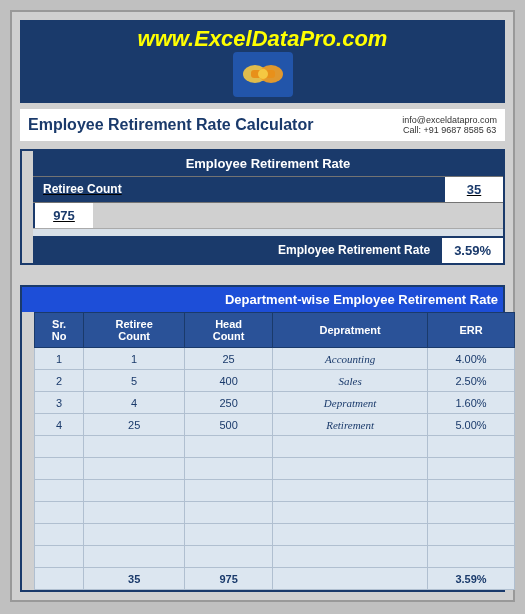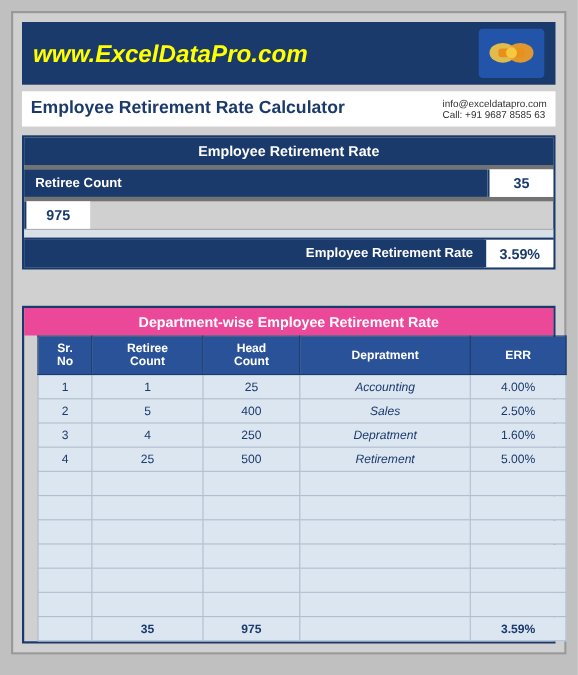--- a/index.html
+++ b/index.html
@@ -15,20 +15,21 @@
       border: 2px solid #999;
       padding: 8px;
     }
     .header-section {
       display: flex;
       justify-content: space-between;
       align-items: center;
       background: #1a3a6b;
       padding: 6px 10px;
       margin-bottom: 6px;
+      flex-direction: column;
     }
     .site-title {
       color: #ffff00;
       font-size: 22px;
       font-weight: bold;
       font-style: italic;
     }
     .handshake-icon {
       width: 60px;
       height: 45px;
@@ -42,40 +43,42 @@
       margin-bottom: 8px;
     }
     .app-title {
       font-size: 16px;
       font-weight: bold;
       color: #1a3a6b;
     }
     .contact-info {
       font-size: 9px;
       color: #333;
-      text-align: left;
+      text-align: center;
       margin-left: 44px;
     }
 
     
     .summary-section {
-      margin-bottom: 23px;
+      margin-bottom: 10px;
       border: 2px solid #1a3a6b;
+      padding-left: 11px;
     }
     .summary-header {
       background: #1a3a6b;
       color: white;
       text-align: center;
       font-weight: bold;
       font-size: 13px;
       padding: 5px;
     }
     .summary-row {
       display: flex;
-      border-top: 4px solid #737373;
+      border-top: 1px solid #737373;
+      text-decoration: underline;
     }
     .summary-label {
       background: #1a3a6b;
       color: white;
       font-weight: bold;
       font-size: 12px;
       padding: 5px 10px;
       flex: 1;
     }
     .summary-value {
@@ -115,23 +118,23 @@
       background: #d8e0e8;
       height: 8px;
       border-top: 1px solid #aaa;
     }
 
     
     .dept-section {
       border: 2px solid #1a3a6b;
     }
     .dept-header {
-      background: #ec4899;
-      color: white;
-      text-align: center;
+      background: #1d4ed8;
+      color: white;
+      text-align: right;
       font-weight: bold;
       font-size: 13px;
       padding: 5px;
     }
     .dept-table {
       width: 100%;
       border-collapse: collapse;
       margin-left: 12px;
     }
     .dept-table th {
@@ -148,20 +151,21 @@
       color: #1a3a6b;
       font-size: 11px;
       text-align: center;
       padding: 4px 3px;
       border: 1px solid #b0bfd0;
       height: 22px;
     }
     .dept-table td.dept-name {
       color: #1a3a6b;
       font-style: italic;
+      font-family: Liberation Serif, serif;
     }
     .dept-table tr.empty-row td {
       background: #dce6f0;
       color: transparent;
     }
     .dept-table tr.total-row td {
       background: #dce6f0;
       color: #1a3a6b;
       font-weight: bold;
     }

